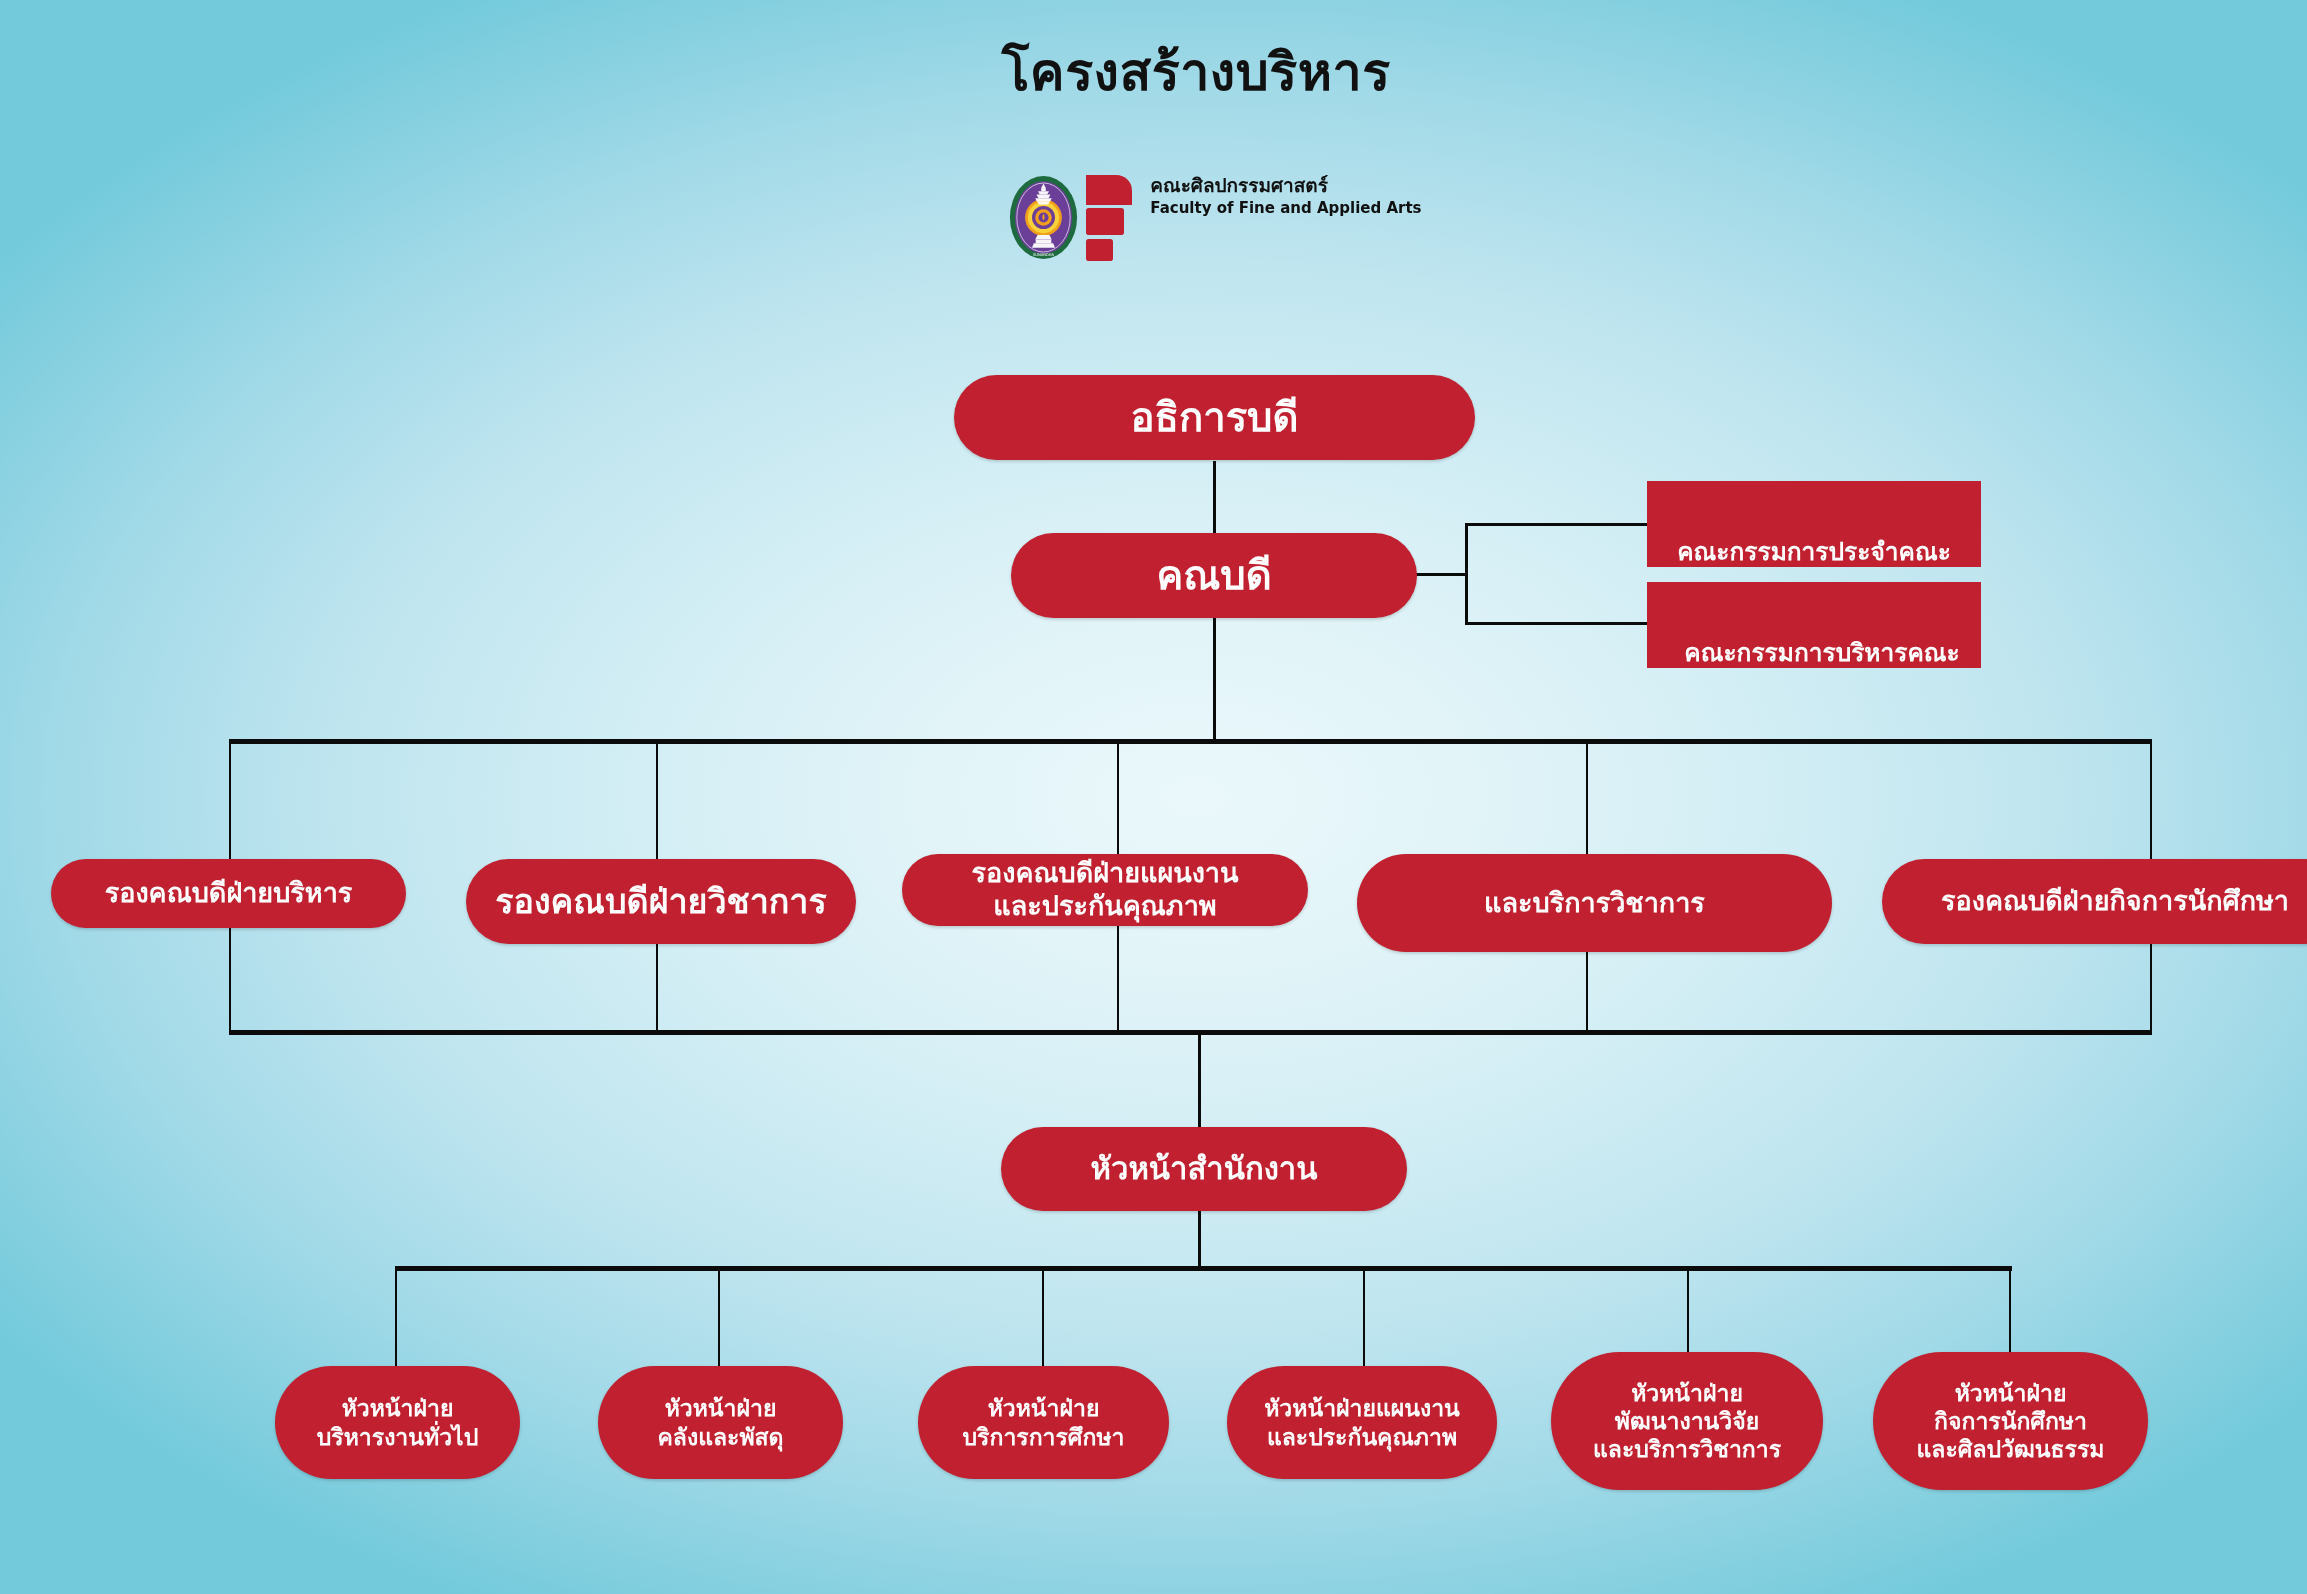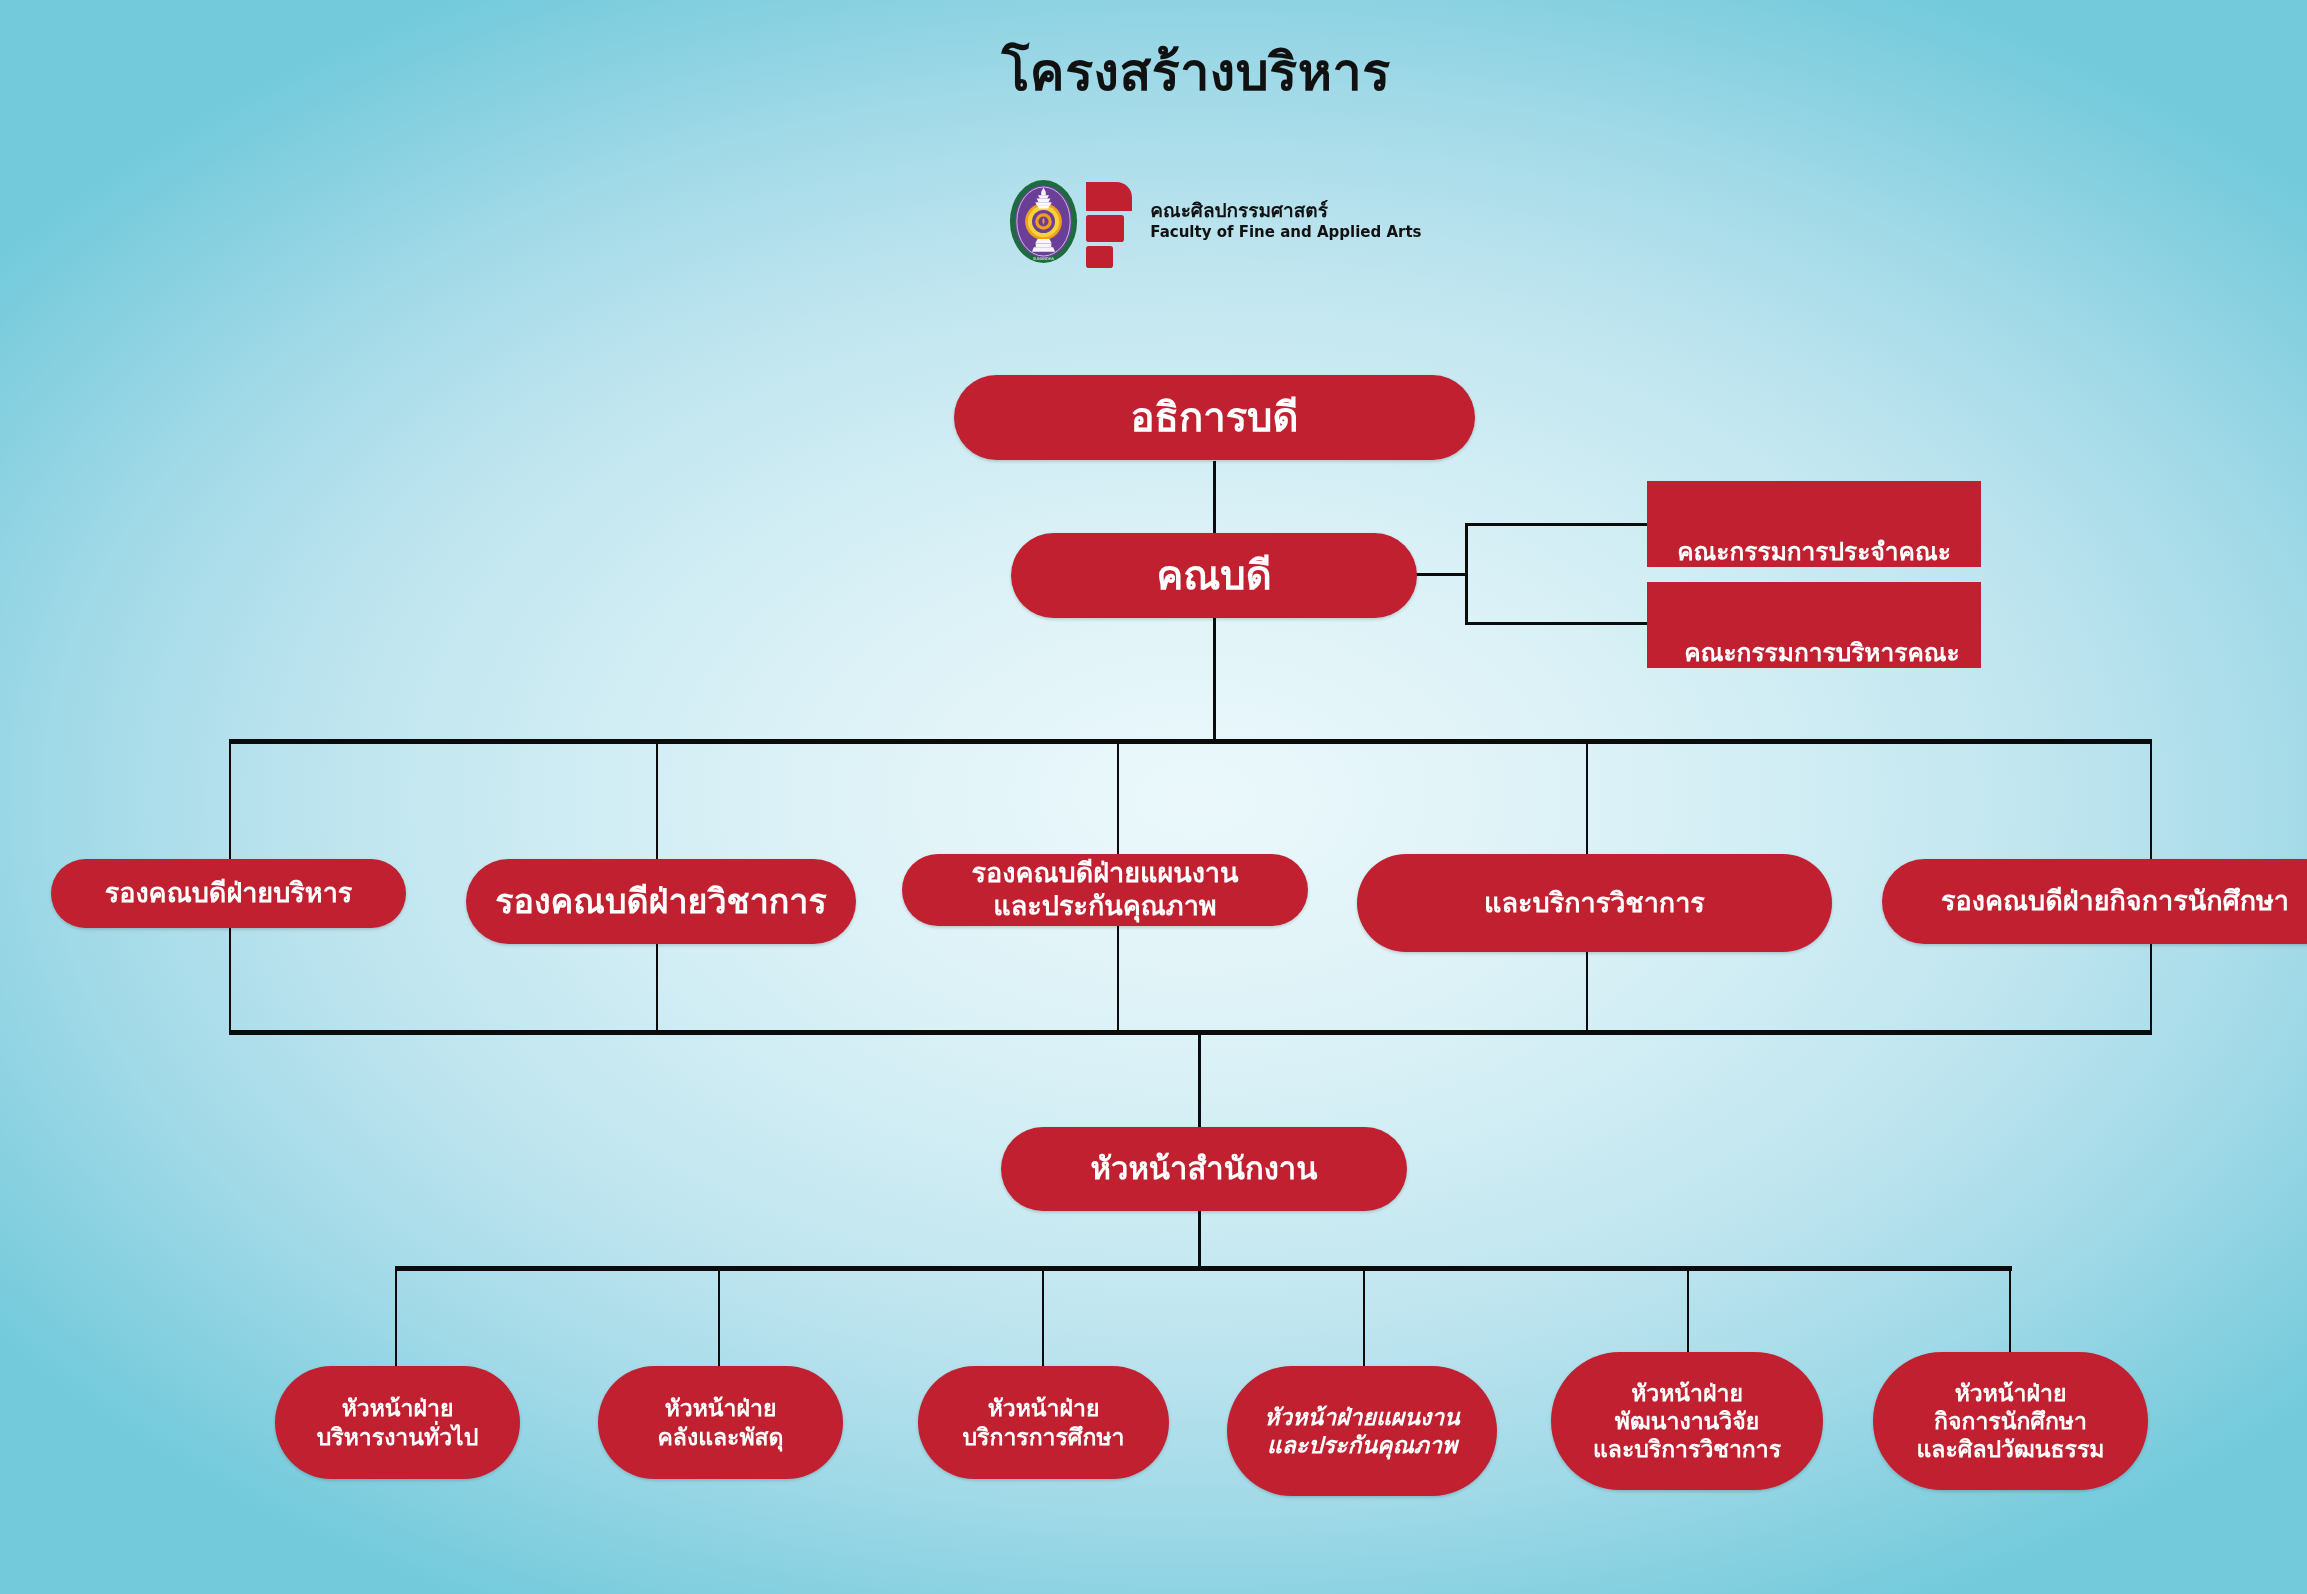--- a/index.html
+++ b/index.html
@@ -40,21 +40,21 @@
   
   #title{
     position:absolute;left:0;right:0;top:30px;
     text-align:center;color:#111;
     font-size:52px;font-weight:700;letter-spacing:0.5px;
     z-index:6;
   }
 
   
   #logo{position:absolute;left:1009px;top:175px;width:424px;height:92px;z-index:6;
-        display:flex;align-items:center;}
+        display:flex;align-items:flex-start;}
   #seal{width:69px;height:85px;flex:0 0 auto;margin-right:8.3px;}
   #fmark{width:52px;height:79px;flex:0 0 auto;position:relative;margin-right:12px;}
   .fbar{position:absolute;background:#c0202f;}
   #fb1{left:0;top:0;width:46px;height:29.5px;border-top-right-radius:15.7px;}
   #fb2{left:0;top:33px;width:38px;height:27px;border-radius:2.8px;}
   #fb3{left:0;top:64px;width:27px;height:22px;border-radius:2.8px;}
   #logotext{display:flex;flex-direction:column;justify-content:center;}
   #logo-th{font-size:19px;font-weight:700;color:#111;line-height:1.1;}
   #logo-en{font-size:15px;font-weight:700;color:#111;line-height:1.25;margin-top:2.8px;}
 </style>
@@ -195,21 +195,21 @@
     </span>
   </div>
 
   <div class="node pill" style="left:918px;top:1366px;width:251px;height:113px;font-size:23px;">
     <span>
       <span>หัวหน้าฝ่าย</span>
       <span>บริการการศึกษา</span>
     </span>
   </div>
 
-  <div class="node pill" style="left:1227px;top:1366px;width:270px;height:130px;font-size:23px;font-style:italic;">
+  <div class="node pill" style="left:1227px;top:1366px;width:270px;height:113px;font-size:23px;">
     <span>
       <span>หัวหน้าฝ่ายแผนงาน</span>
       <span>และประกันคุณภาพ</span>
     </span>
   </div>
 
   <div class="node pill" style="left:1551px;top:1352px;width:272px;height:138px;font-size:23px;">
     <span>
       <span>หัวหน้าฝ่าย</span>
       <span>พัฒนางานวิจัย</span>

